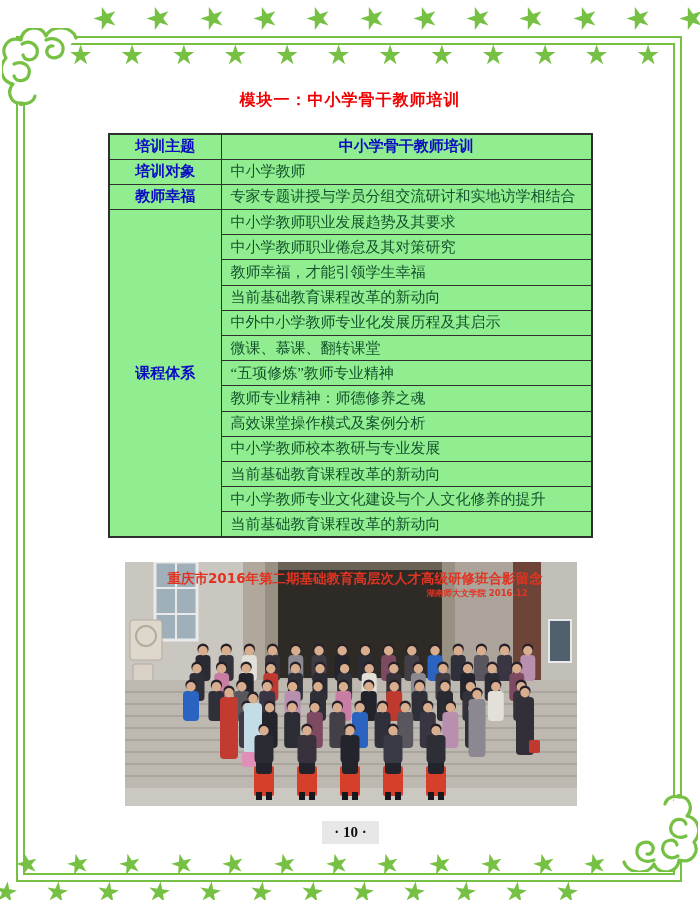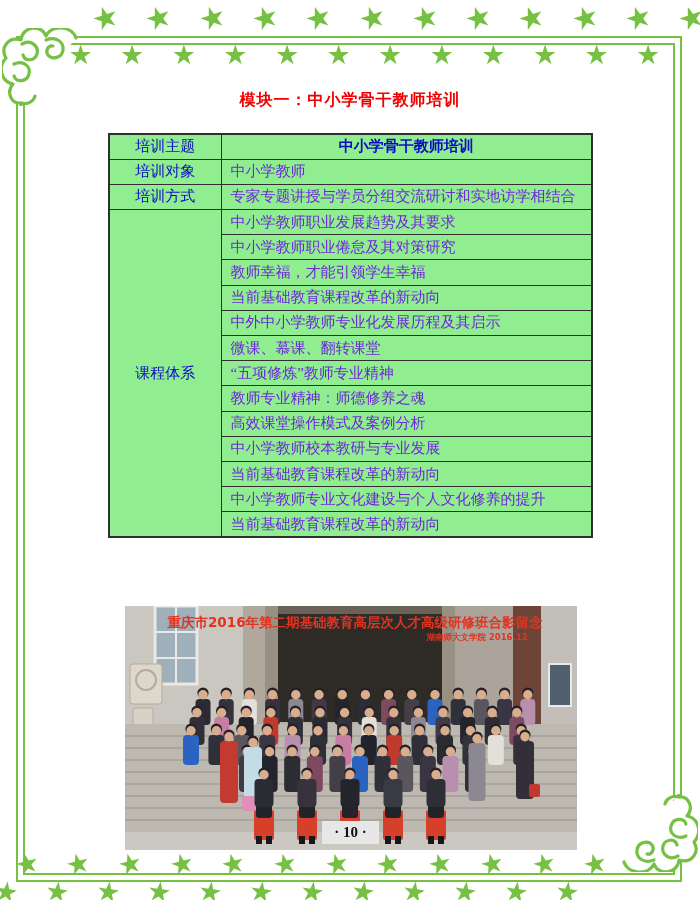--- a/index.html
+++ b/index.html
@@ -23,27 +23,27 @@
   .ornament{position:absolute;}
   
   #doc-title{position:absolute;left:0;right:0;top:90px;text-align:center;
     color:var(--titlered);font-size:16px;font-weight:bold;letter-spacing:1px;}
   
   #training-table{position:absolute;left:108px;top:133px;width:485px;
     border-collapse:collapse;table-layout:fixed;
     border:2px solid var(--tborder);}
   #training-table td{
     background:var(--cellgreen);border:1px solid var(--tborder);
-    height:25.2px;font-size:15px;color:#6d28d9;box-sizing:border-box;
+    height:25.2px;font-size:15px;color:#14532d;box-sizing:border-box;
     padding:0 4px 0 9px;overflow:hidden;white-space:nowrap;}
   #training-table td.lbl{
-    width:112px;text-align:center;font-weight:normal;color:var(--lblblue);padding:0;}
+    width:112px;text-align:center;font-weight:bold;color:var(--lblblue);padding:0;}
   #training-table td.center{text-align:center;font-weight:bold;color:var(--lblblue);padding:0;}
   
-  #photo-wrap{position:absolute;left:125px;top:562px;width:452px;height:244px;margin-top:44px;}
+  #photo-wrap{position:absolute;left:125px;top:562px;width:452px;height:244px;}
   
   #page-number{position:absolute;left:322px;top:821px;width:57px;height:23px;
     background:#e7e7e7;text-align:center;font-weight:bold;font-size:15px;
     line-height:23px;color:#111;}
 </style>
 </head>
 <body>
 
 <div id="page">
 
@@ -124,21 +124,21 @@
     <tbody>
         <tr>
       <td class="lbl">培训主题</td>
       <td class="val center">中小学骨干教师培训</td>
     </tr>
     <tr>
       <td class="lbl">培训对象</td>
       <td class="val">中小学教师</td>
     </tr>
     <tr>
-      <td class="lbl">培训方式</td>
+      <td class="lbl">教师幸福</td>
       <td class="val">专家专题讲授与学员分组交流研讨和实地访学相结合</td>
     </tr>
     <tr>
       <td class="lbl" rowspan="13">课程体系</td>
       <td class="val">中小学教师职业发展趋势及其要求</td>
     </tr>
     <tr>
           <td class="val">中小学教师职业倦怠及其对策研究</td>
         </tr>
     <tr>

